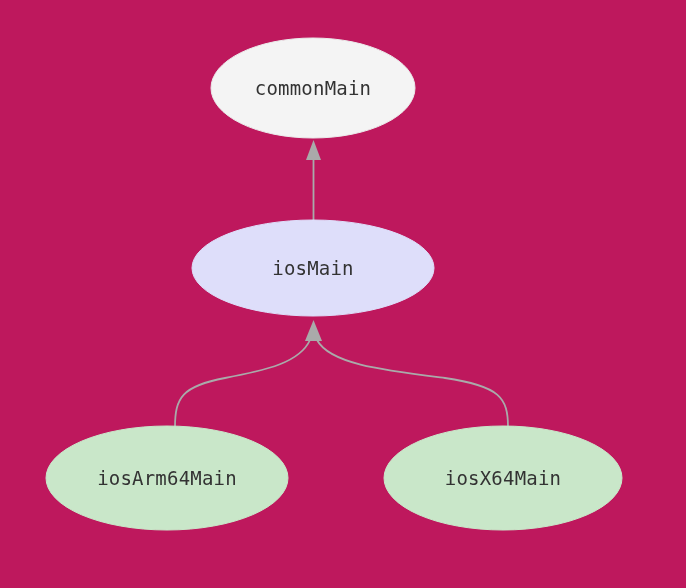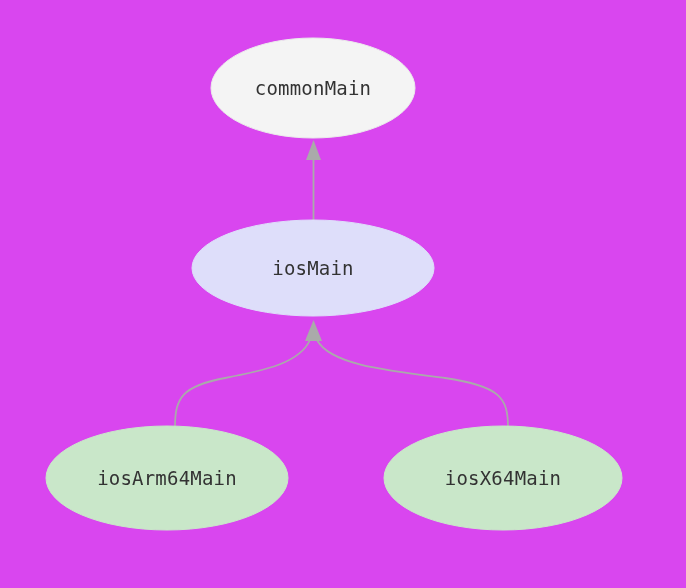--- a/index.html
+++ b/index.html
@@ -11,21 +11,21 @@
   body {
     width: 686px;
     height: 588px;
     overflow: hidden;
     font-family: "DejaVu Sans Mono", "Liberation Mono", monospace;
   }
   #graph-canvas {
     position: relative;
     width: 686px;
     height: 588px;
-    background: #d946ef;
+    background: #be185d;
   }
   #graph-svg {
     position: absolute;
     top: 0;
     left: 0;
     width: 686px;
     height: 588px;
     display: block;
   }
   .node-ellipse {

